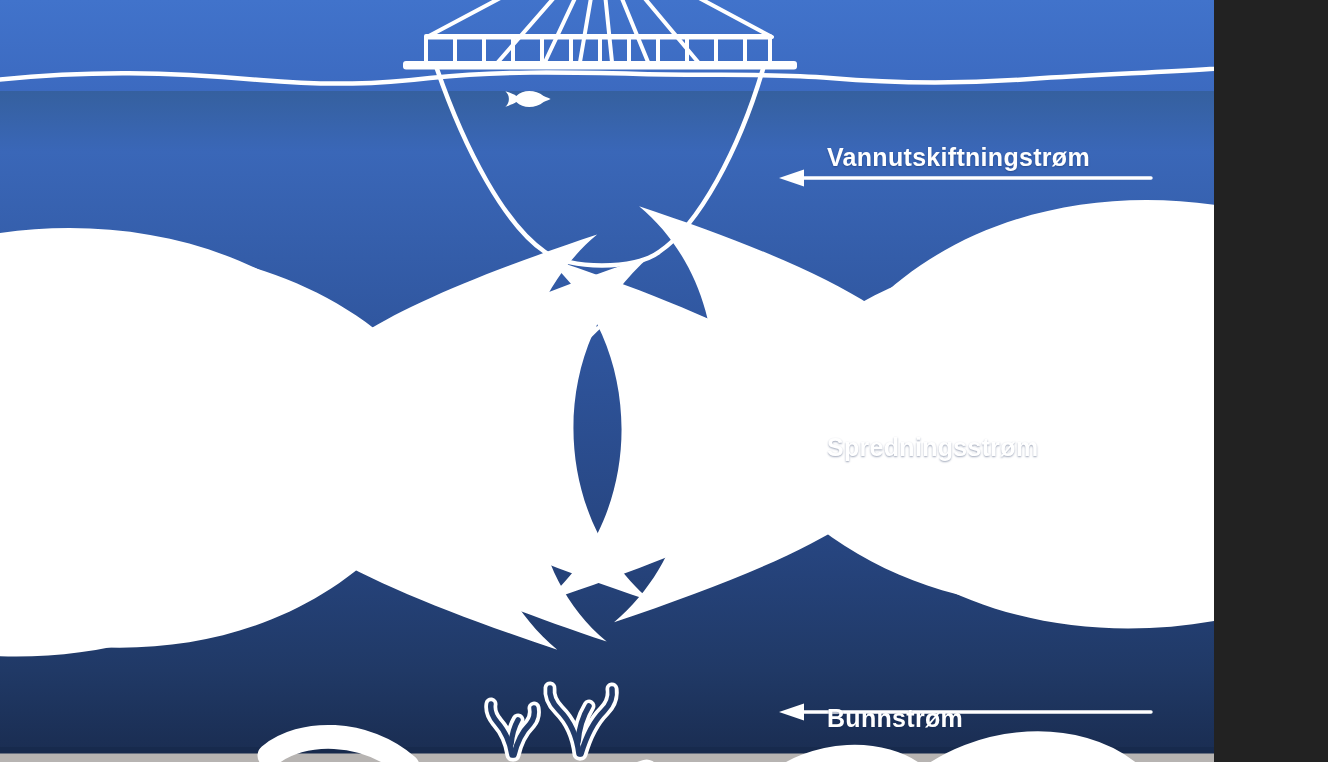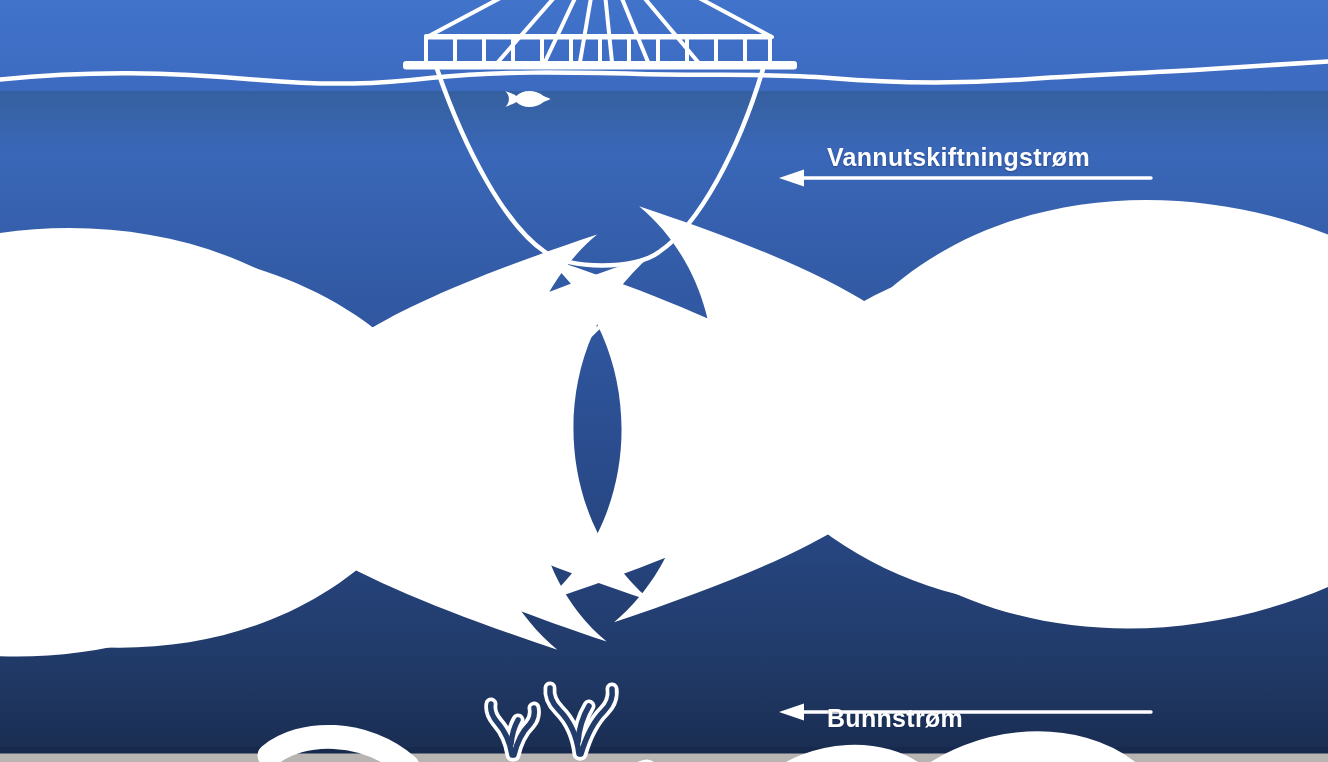--- a/index.html
+++ b/index.html
@@ -1,18 +1,18 @@
 <!DOCTYPE html>
 <html><head>
 <meta charset="utf-8">
 <style>
   html,body{margin:0;padding:0;background:#222;}
   .stage{
     position:relative;
-    width:1328px;height:762px;
+    width:1214px;height:762px;
     overflow:hidden;
     background:linear-gradient(180deg,
       #4173cb 0%, #3c6ac0 12%, #35609f 0%,
       #3a67b8 20%, #2f559d 45%, #274682 70%,
       #203966 88%, #1b2f55 97%, #1a2d51 100%);
     font-family:"Liberation Sans", sans-serif;
   }
   .scene-svg{position:absolute;left:0;top:0;width:1328px;height:762px;}
   .white-line{stroke:#ffffff;fill:none;stroke-linecap:round;stroke-linejoin:round;}
   .current-label{
@@ -147,16 +147,17 @@
       </g>
       <g>
         <line class="white-line" stroke-width="3.4" x1="1151" y1="712" x2="801" y2="712"></line>
         <polygon fill="#ffffff" points="779,712 804,703.5 804,720.5"></polygon>
       </g>
     </g>
   </svg>
 
   <div class="current-label" style="left:827px;top:143px;">Vannutskiftningstrøm</div>
 
+  <div class="current-label" style="left:827px;top:433px;">Spredningsstrøm</div>
 
   <div class="current-label" style="left:827px;top:704px;">Bunnstrøm</div>
 
 </div>
 
 </body></html>

